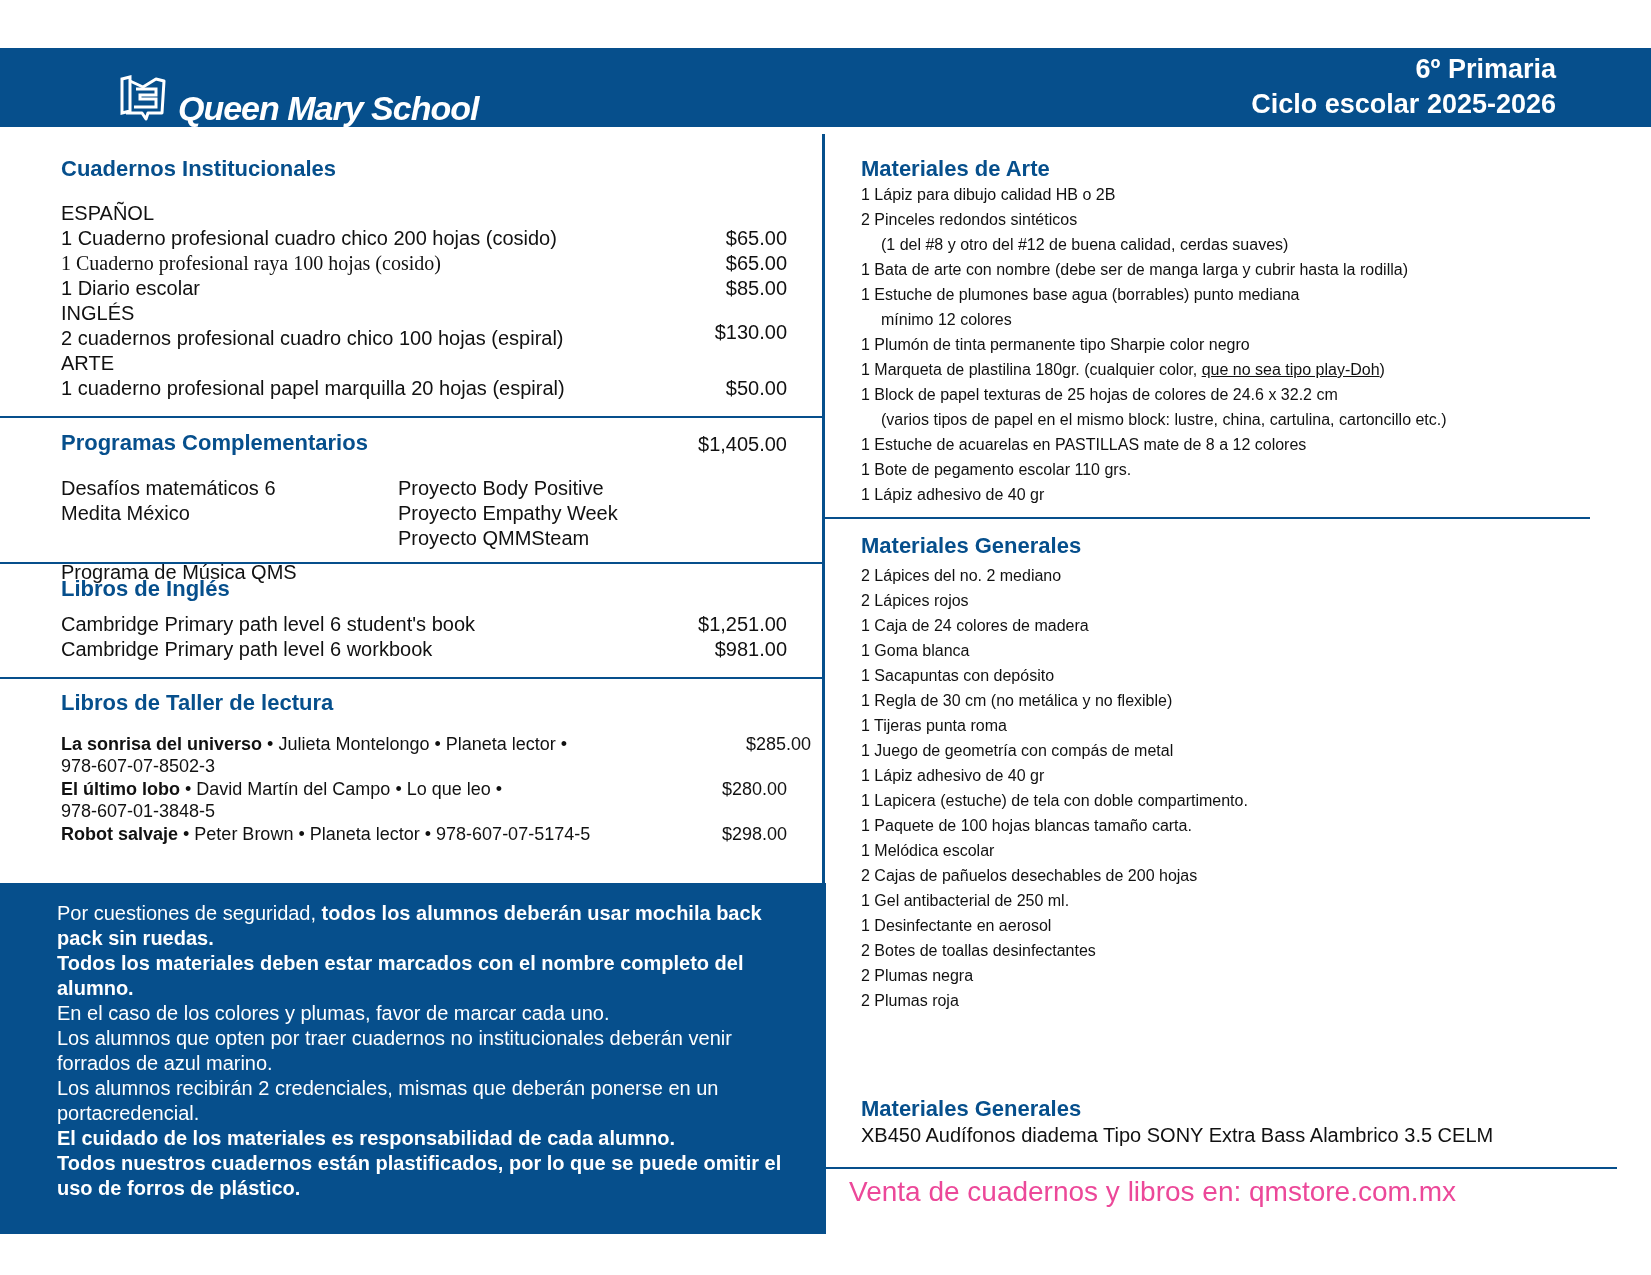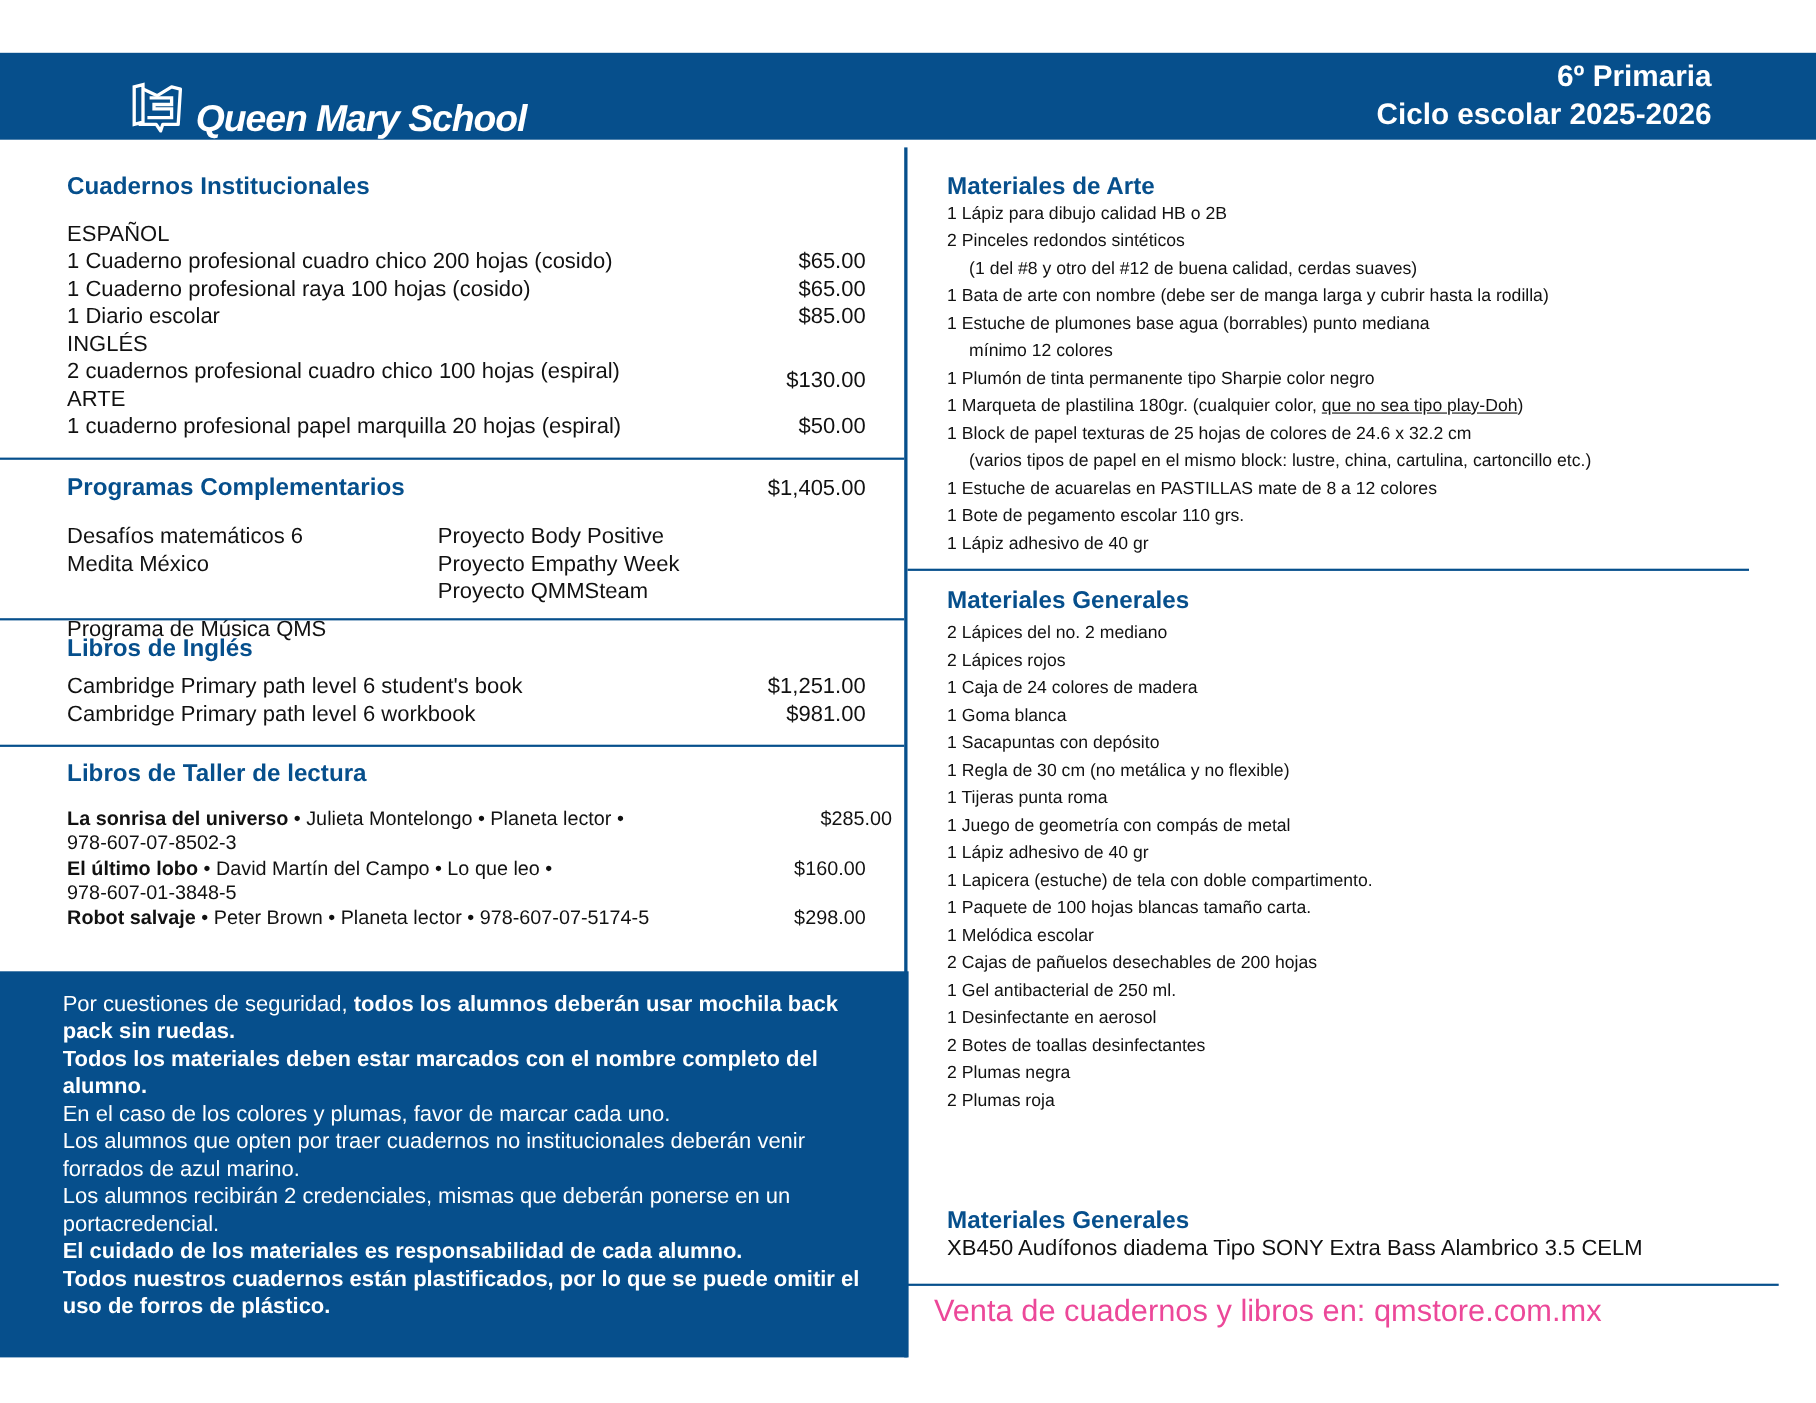--- a/index.html
+++ b/index.html
@@ -49,28 +49,28 @@
   <div>Ciclo escolar 2025-2026</div>
 </div>
 
 <div class="vline"></div>
 
 <div class="sec-title" style="left:61px; top:156px;">Cuadernos Institucionales</div>
 
 <div class="row" style="left:61px; top:201px;">ESPAÑOL</div>
 <div class="row" style="left:61px; top:226px;">1 Cuaderno profesional cuadro chico 200 hojas (cosido)</div>
 <div class="price" style="right:864px; top:226px;">$65.00</div>
-<div class="row" style="left:61px; top:251px;">1 Cuaderno profesional raya 100 hojas (cosido)</div>
+<div class="row" style="left:61px; top:251px;font-family:Liberation Serif, serif;">1 Cuaderno profesional raya 100 hojas (cosido)</div>
 <div class="price" style="right:864px; top:251px;">$65.00</div>
 <div class="row" style="left:61px; top:276px;">1 Diario escolar</div>
 <div class="price" style="right:864px; top:276px;">$85.00</div>
 
 <div class="row" style="left:61px; top:301px;">INGLÉS</div>
 <div class="row" style="left:61px; top:326px;">2 cuadernos profesional cuadro chico 100 hojas (espiral)</div>
-<div class="price" style="right:864px; top:334px;">$130.00</div>
+<div class="price" style="right:864px; top:320px;">$130.00</div>
 
 <div class="row" style="left:61px; top:351px;">ARTE</div>
 <div class="row" style="left:61px; top:376px;">1 cuaderno profesional papel marquilla 20 hojas (espiral)</div>
 <div class="price" style="right:864px; top:376px;">$50.00</div>
 
 <div class="hline" style="left:0; top:416px; width:822px;"></div>
 
 <div class="sec-title" style="left:61px; top:430px;">Programas Complementarios</div>
 <div class="price" style="right:864px; top:432px; font-size:20px;">$1,405.00</div>
 <div class="row" style="left:61px; top:476px;">Desafíos matemáticos 6</div>
@@ -95,21 +95,21 @@
 <div class="row" style="left:61px; top:733px; font-size:18px; line-height:22px;">
   <b>La sonrisa del universo</b><span class="small"> • Julieta Montelongo • Planeta lector •</span>
 </div>
 <div class="row small" style="left:61px; top:755px; line-height:22px;">978-607-07-8502-3</div>
 <div class="price" style="right:840px; top:733px; font-size:18px; line-height:22px;">$285.00</div>
 
 <div class="row" style="left:61px; top:778px; font-size:18px; line-height:22px;">
   <b>El último lobo</b><span class="small"> • David Martín del Campo • Lo que leo •</span>
 </div>
 <div class="row small" style="left:61px; top:800px; line-height:22px;">978-607-01-3848-5</div>
-<div class="price" style="right:864px; top:778px; font-size:18px; line-height:22px;">$160.00</div>
+<div class="price" style="right:864px; top:778px; font-size:18px; line-height:22px;">$280.00</div>
 
 <div class="row" style="left:61px; top:823px; font-size:18px; line-height:22px;">
   <b>Robot salvaje</b><span class="small"> • Peter Brown • Planeta lector • 978-607-07-5174-5</span>
 </div>
 <div class="price" style="right:864px; top:823px; font-size:18px; line-height:22px;">$298.00</div>
 
 <div class="notice">
   <div class="notice-inner">
     <p><span>Por cuestiones de seguridad, </span><b>todos los alumnos deberán usar mochila back pack sin ruedas.</b></p>
     <p><b>Todos los materiales deben estar marcados con el nombre completo del alumno.</b></p>

